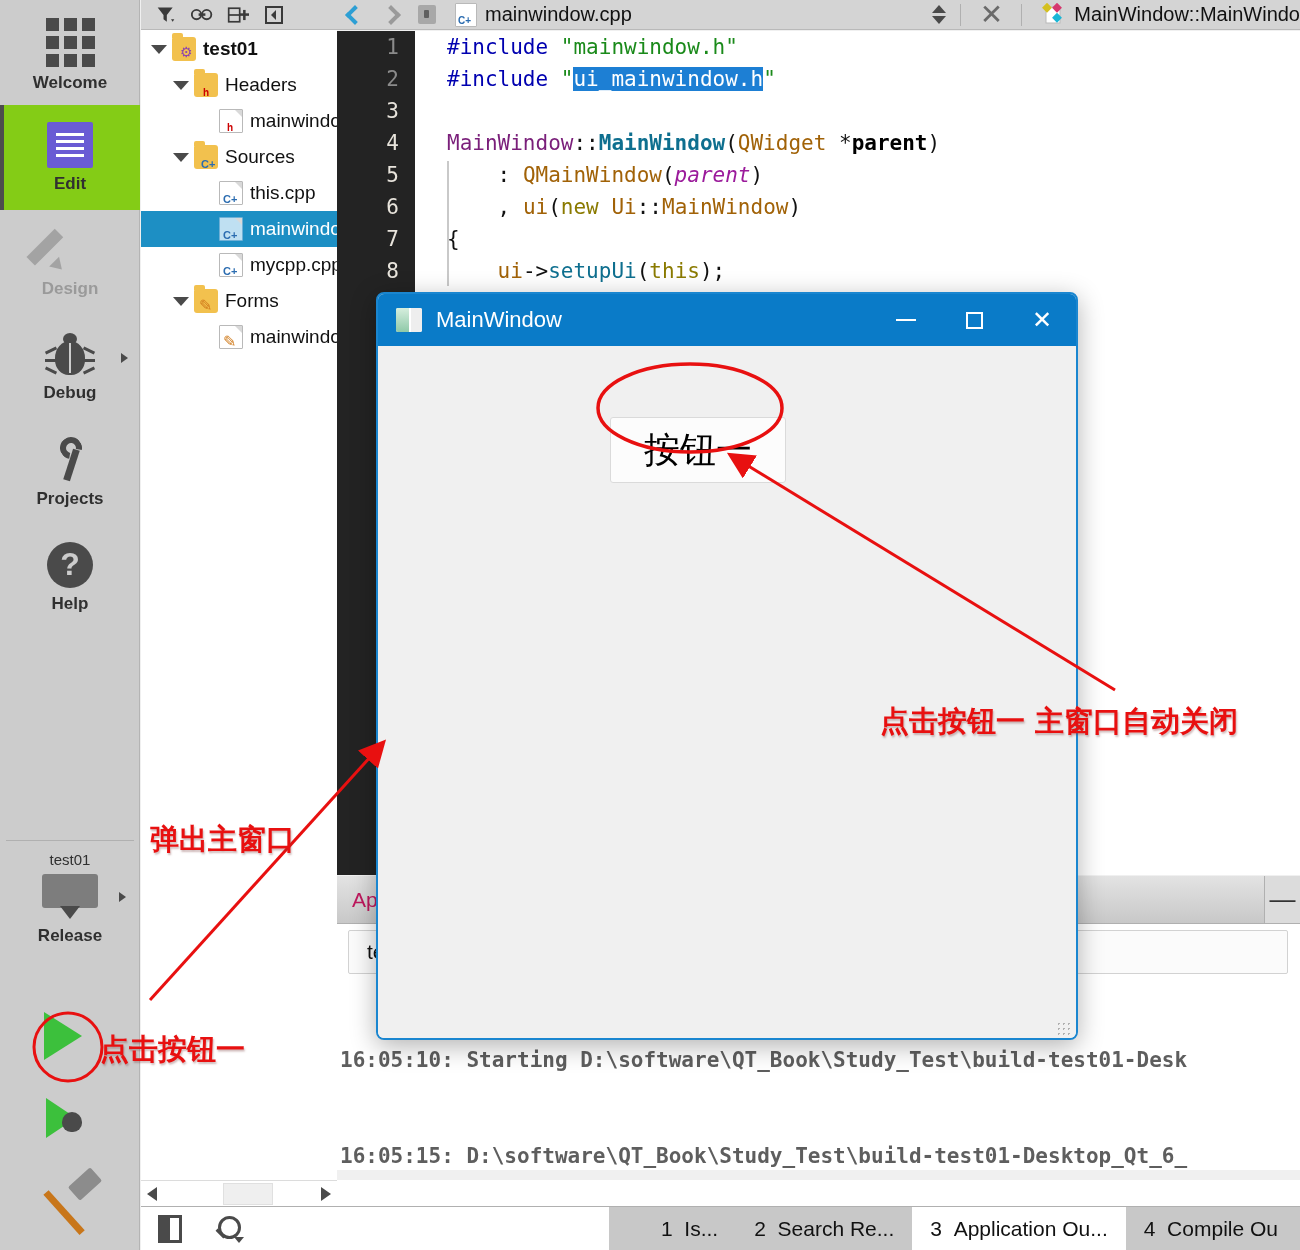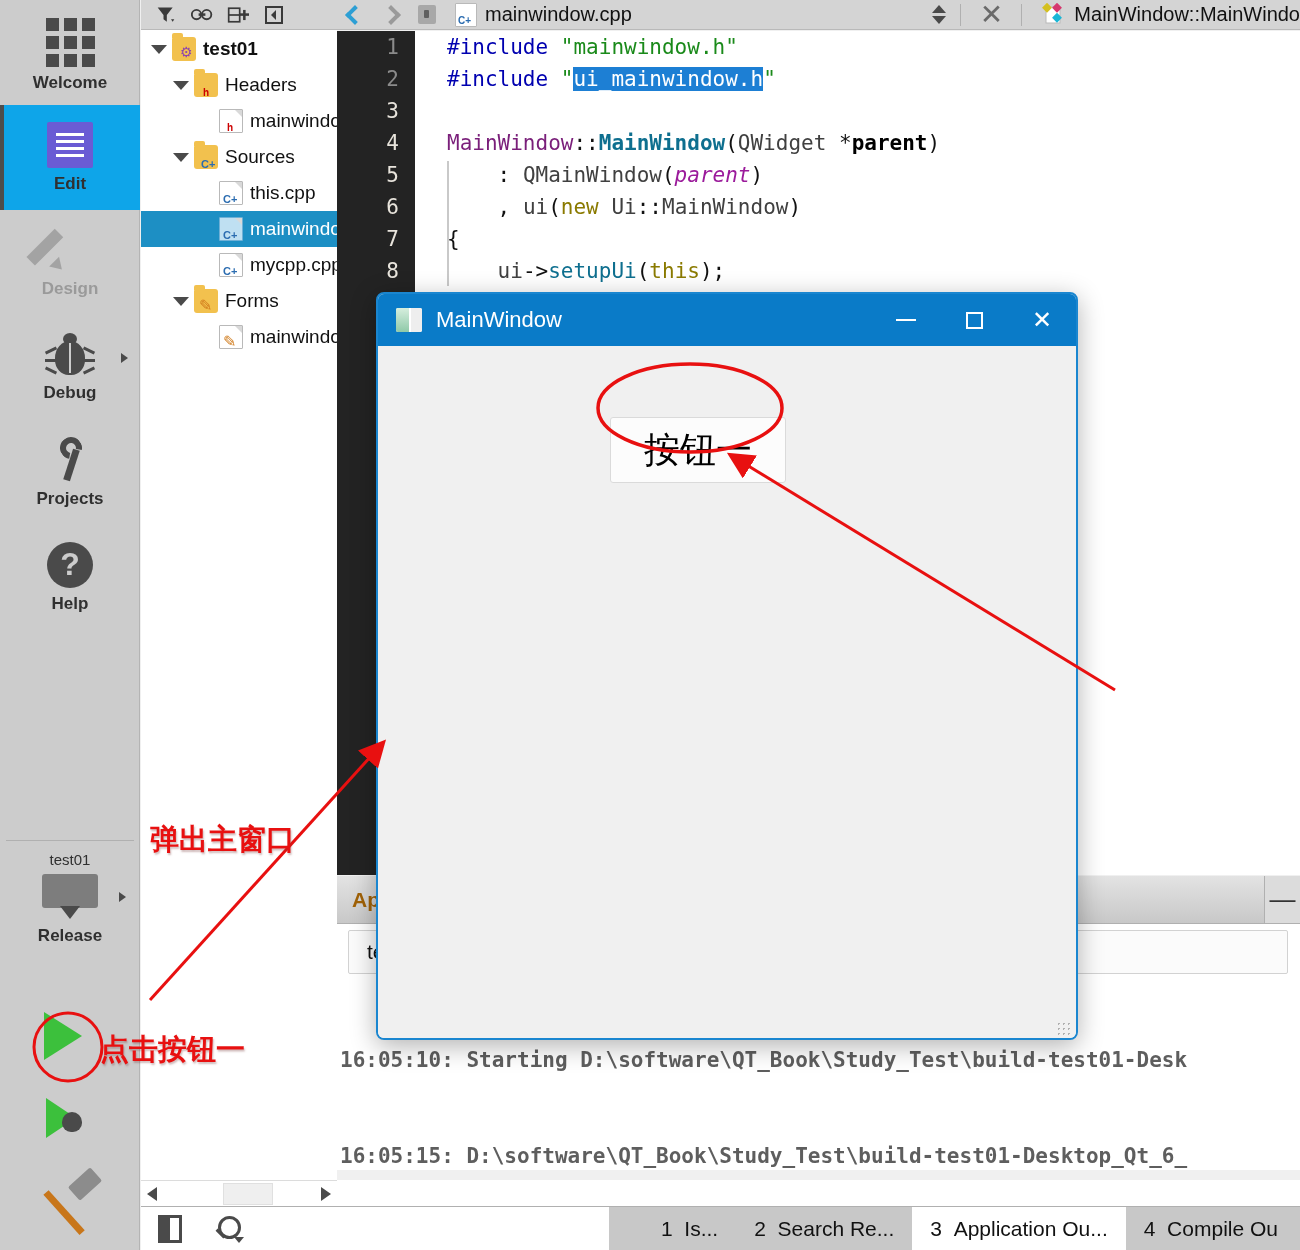--- a/index.html
+++ b/index.html
@@ -15,21 +15,21 @@
   
   .modebar {
     position: absolute; left: 0; top: 0; width: 140px; height: 1250px;
     background: #cccccc; border-right: 1px solid #b4b4b4;
   }
   .mode-item {
     position: relative; width: 140px; height: 105px;
     display: flex; flex-direction: column;
     align-items: center; justify-content: center; gap: 6px;
   }
-  .mode-item.active { background: #0ea5e9; }
+  .mode-item.active { background: #84cc16; }
   .mode-item.active::before {
     content: ""; position: absolute; left: 0; top: 0; bottom: 0; width: 4px;
     background: #4d4d4d;
   }
   .mode-label { font-size: 17px; font-weight: bold; color: #303030; }
   .mode-item.disabled .mode-label { color: #9a9a9a; }
   .mode-arrow {
     position: absolute; right: 12px; top: 38px;
     width: 0; height: 0;
     border-left: 7px solid #4a4a4a;
@@ -155,37 +155,37 @@
   .gut-line { height: 32px; color:#e8e4dc; font-family:"DejaVu Sans Mono", monospace;
      font-size:21px; text-align:right; padding-right:16px; line-height:32px; position:relative; }
   .gut-line.dim { color:#8b8b8b; }
   .fold { position:absolute; right:-18px; top:12px; width:0;height:0;
      border-left:7px solid transparent;border-right:7px solid transparent;border-top:8px solid #e8e4dc; }
   .code { position: absolute; left: 415px; top: 31px; width: 885px; height: 844px;
      background: #ffffff; font-family:"DejaVu Sans Mono", monospace; font-size: 21px;
      line-height: 32px; white-space: pre; overflow: hidden; padding-left: 32px; }
   .code .k  { color:#0000b0; }            
   .code .s  { color:#1a8a1a; }            
-  .code .ty { color:#404040; }            
+  .code .ty { color:#a16207; }            
   .code .fn { color:#0e6f8f; font-weight:bold; }
   .code .nm { color:#7a1f7a; }
   .code .par{ color:#9b1b9b; font-style:italic; }
   .code .kw { color:#8a7a00; }
   .code .pl { color:#111; }
   .code .hl { background:#1d7fd4; color:#ffffff; }
   .code .bold { font-weight:bold; }
   .code-indent { position:absolute; left:447px; top:161px; width:2px; height:125px; background:#c9c9c9; }
   .dark-strip { position:absolute; left:337px; top:31px; width:38px; height:844px; background:#1c1c1c; }
 
   
   .out-pane { position: absolute; left: 337px; top: 876px; width: 963px; height: 294px; background:#ffffff; }
   .out-head { position:absolute; left:337px; top:876px; width:963px; height:48px;
      background: linear-gradient(#e3e3e3,#c8c8c8); border-bottom:1px solid #b0b0b0; }
   .out-head-tab { position:absolute; left:340px; top:876px; height:47px; display:flex; align-items:center;
-     padding: 0 12px; font-size:21px; color:#a16207;font-weight:bold; }
+     padding: 0 12px; font-size:21px; color:#be185d; }
   .out-head-right { position:absolute; right:0; top:876px; width:36px; height:47px;
      background:#dcdcdc; border-left:1px solid #b0b0b0; color:#333; font-size:26px;
      display:flex; align-items:center; justify-content:center; }
   .out-filter { position:absolute; left:348px; top:930px; width:940px; height:44px;
      background:#fbfbfb; border:1px solid #d2d2d2; border-radius:2px; display:flex; align-items:center;
      padding-left:18px; font-size:21px; color:#111; }
   .logarea { position:absolute; left:340px; top:980px; width:960px; height:190px;
      font-family:"DejaVu Sans Mono", monospace; font-size:21px; line-height:32px; white-space:pre; }
   .log-grey { color:#5e5e5e; font-weight:bold; }
 
@@ -574,16 +574,17 @@
 
     <ellipse cx="690" cy="408" rx="92" ry="44" fill="none" stroke="#e81010" stroke-width="3.5"></ellipse>
 
     <line x1="1115" y1="690" x2="732" y2="456" stroke="#e81010" stroke-width="3" marker-end="url(#arrowhead)"></line>
 
     <line x1="150" y1="1000" x2="382" y2="744" stroke="#e81010" stroke-width="3" marker-end="url(#arrowhead)"></line>
 
     <circle cx="68" cy="1047" r="34" fill="none" stroke="#e81010" stroke-width="3"></circle>
   </svg>
 
+  <div class="anno" style="left:880px; top:702px;">点击按钮一 主窗口自动关闭</div>
   <div class="anno" style="left:150px; top:820px;">弹出主窗口</div>
   <div class="anno" style="left:100px; top:1030px;">点击按钮一</div>
 
 </div>
 
 </body></html>

